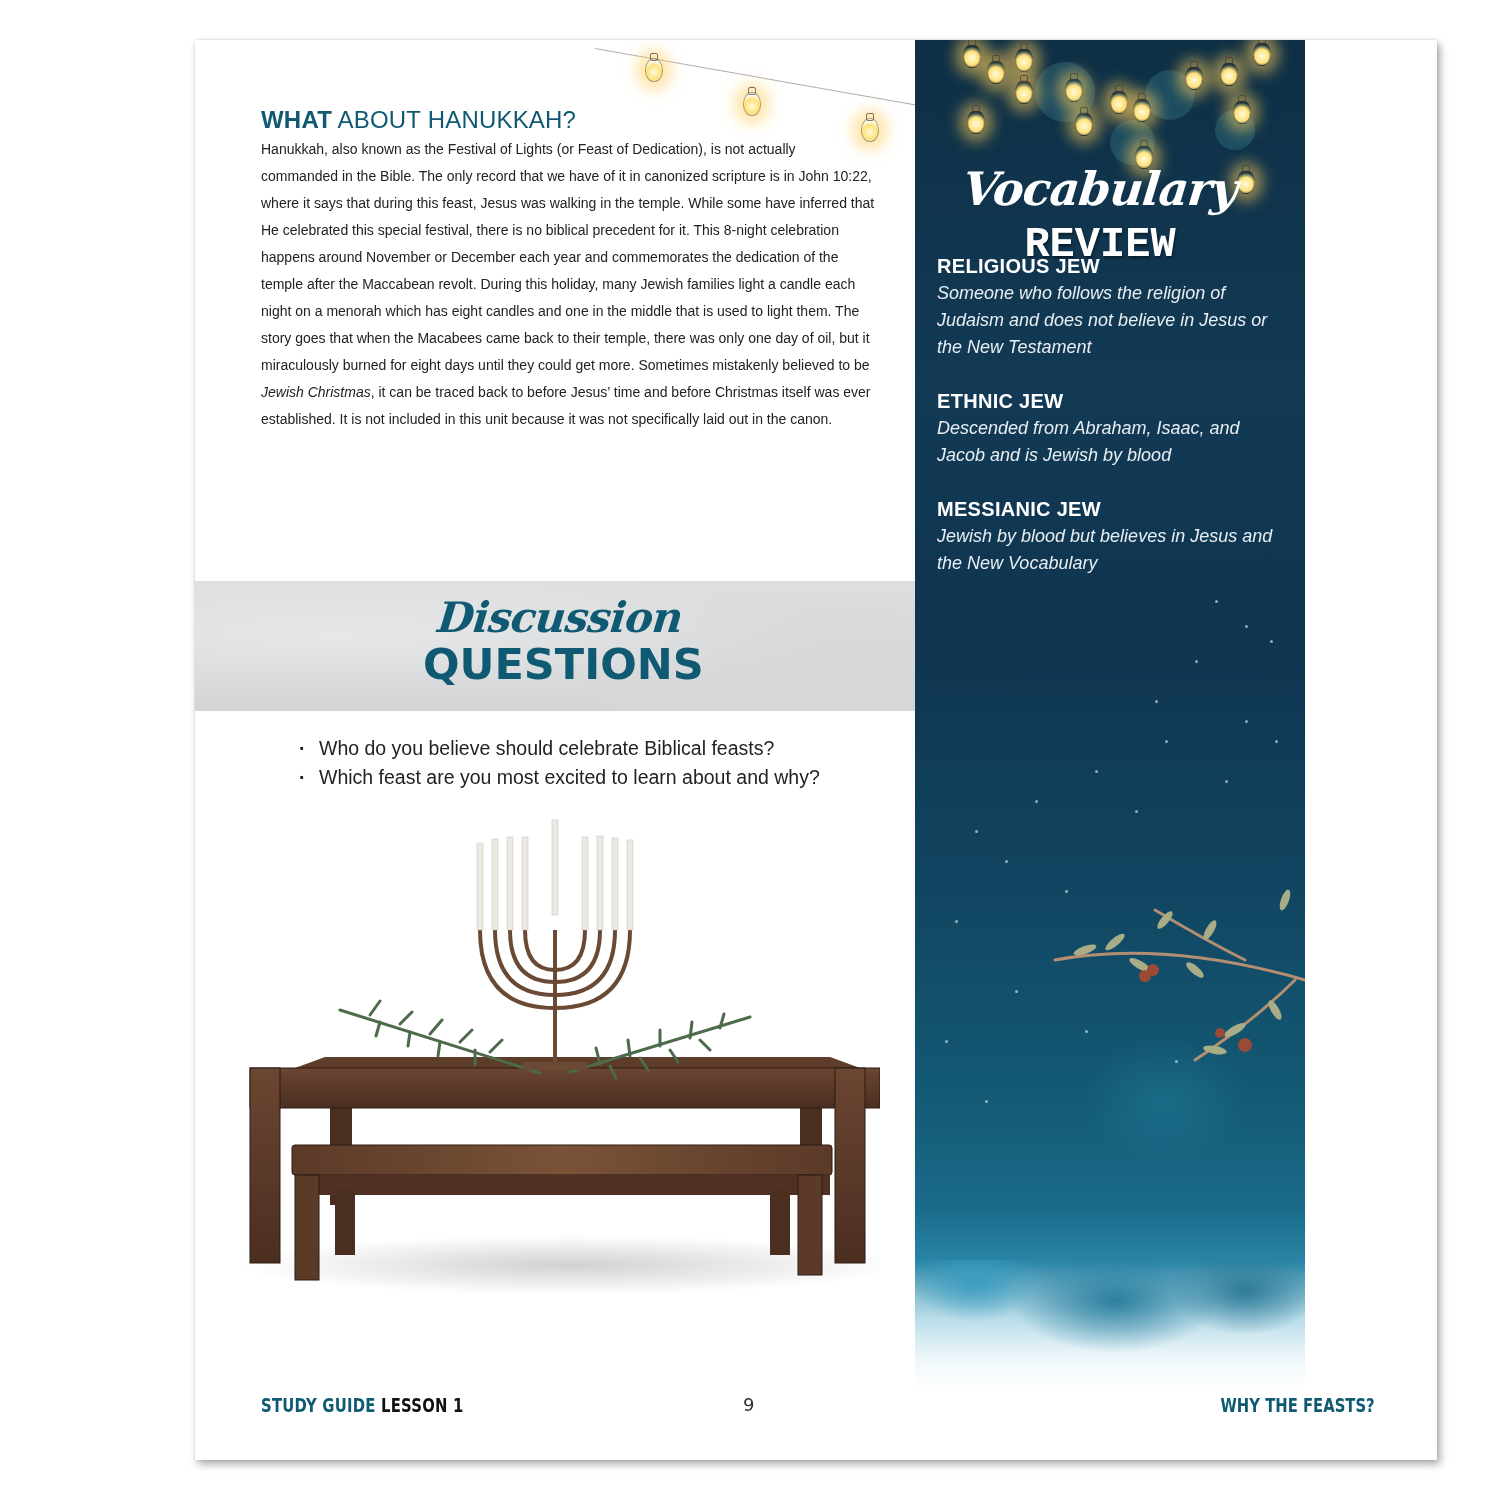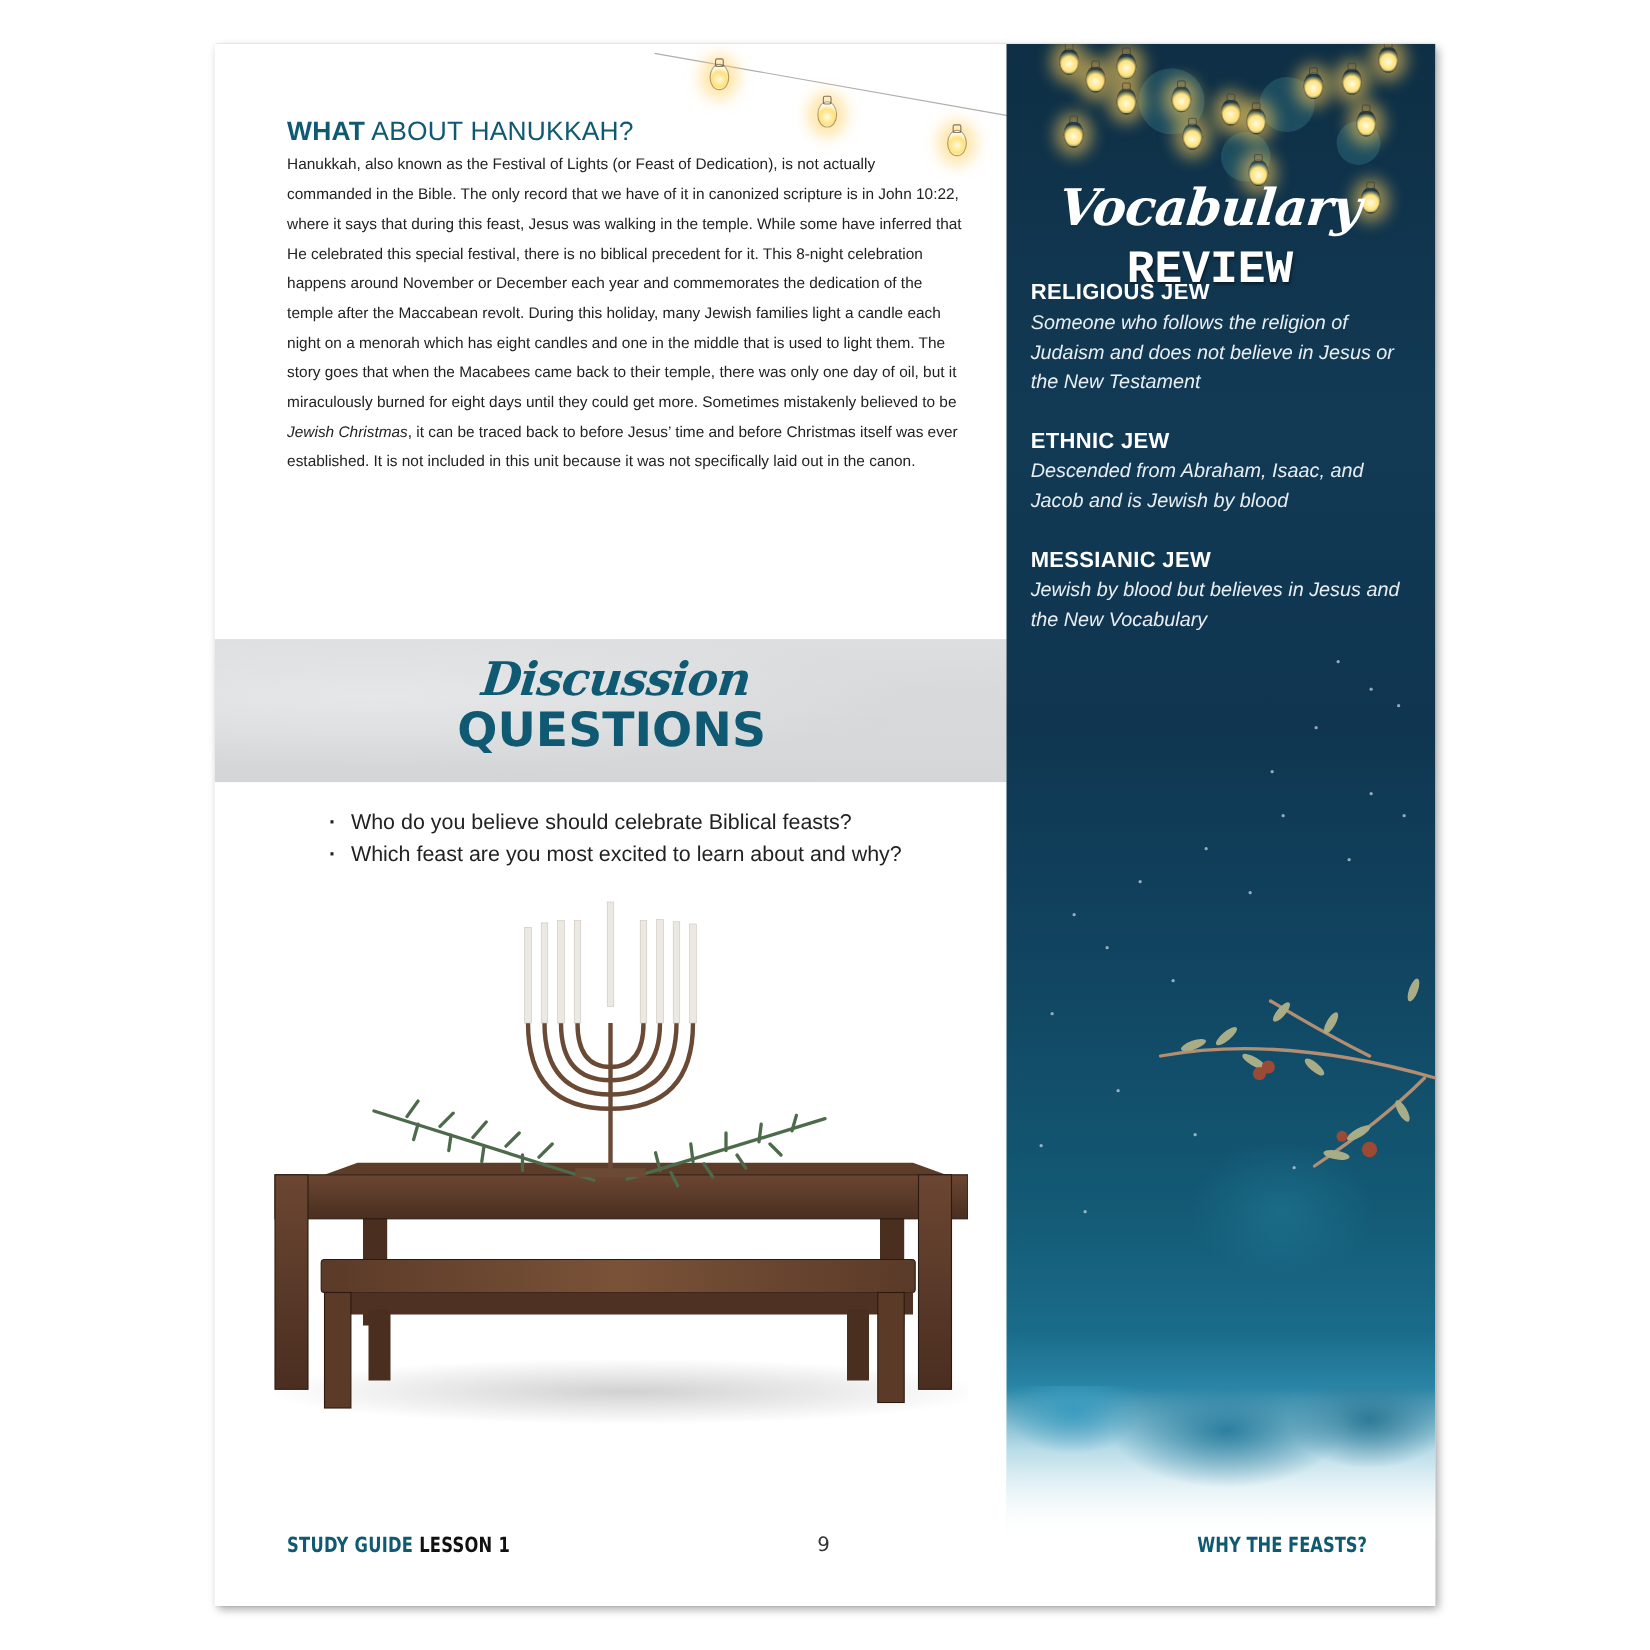--- a/index.html
+++ b/index.html
@@ -1,18 +1,18 @@
 <!DOCTYPE html>
 <html><head>
 <meta charset="utf-8">
 <style>
   html, body { margin:0; padding:0; }
   body { width:1500px; height:1500px; background:#ffffff; position:relative; overflow:hidden; font-family:"Liberation Sans", sans-serif; }
   .page {
-    position:absolute; left:195px; top:40px; width:1110px; height:1420px;
+    position:absolute; left:195px; top:40px; width:1242px; height:1420px;
     background:#ffffff;
     box-shadow: 3px 4px 8px rgba(0,0,0,0.35), 0 0 2px rgba(0,0,0,0.15);
     overflow:hidden;
   }
   
   .vocab-panel {
     position:absolute; left:720px; top:0; width:390px; height:1360px;
     background:
       radial-gradient(ellipse 120px 90px at 250px 1060px, rgba(40,140,170,0.35), transparent 70%),
       linear-gradient(180deg, #0e2f45 0%, #123a55 25%, #0f3550 45%, #114561 62%, #135a75 78%, #1a6b8a 86%, #2a86a7 90%, rgba(80,170,200,0.6) 94%, rgba(255,255,255,0) 100%);
@@ -52,21 +52,21 @@
       radial-gradient(ellipse at 20% 40%, #e6e7e8 0%, transparent 60%),
       radial-gradient(ellipse at 80% 60%, #d6d8da 0%, transparent 60%),
       linear-gradient(180deg, #dcdedf 0%, #d3d5d7 100%);
   }
   .disc-script {
     position:absolute; left:230px; top:12px; width:270px; text-align:center;
     font-family:"DejaVu Serif", serif; font-style:italic; font-weight:700;
     font-size:42px; color:#0f5a72; letter-spacing:-1px; transform:skewX(-6deg);
   }
   .disc-caps {
-    position:absolute; left:216px; top:58px; width:290px; text-align:center;
+    position:absolute; left:228px; top:58px; width:290px; text-align:left;
     font-family:"DejaVu Sans", sans-serif; font-weight:700; font-size:43px; color:#0f5a72; letter-spacing:0px;
   }
   .questions { position:absolute; left:100px; top:694px; font-size:19.5px; line-height:29px; color:#222; margin:0; padding:0; list-style:none; }
   .questions li { position:relative; padding-left:24px; }
   .questions li::before { content:"·"; position:absolute; left:4px; top:0; font-weight:700; }
 
   .vocab-script {
     position:absolute; left:40px; top:122px; width:290px; text-align:center;
     font-family:"DejaVu Serif", serif; font-style:italic; font-weight:700; font-size:46px; color:#ffffff; transform:skewX(-6deg); letter-spacing:-1px;
   }

